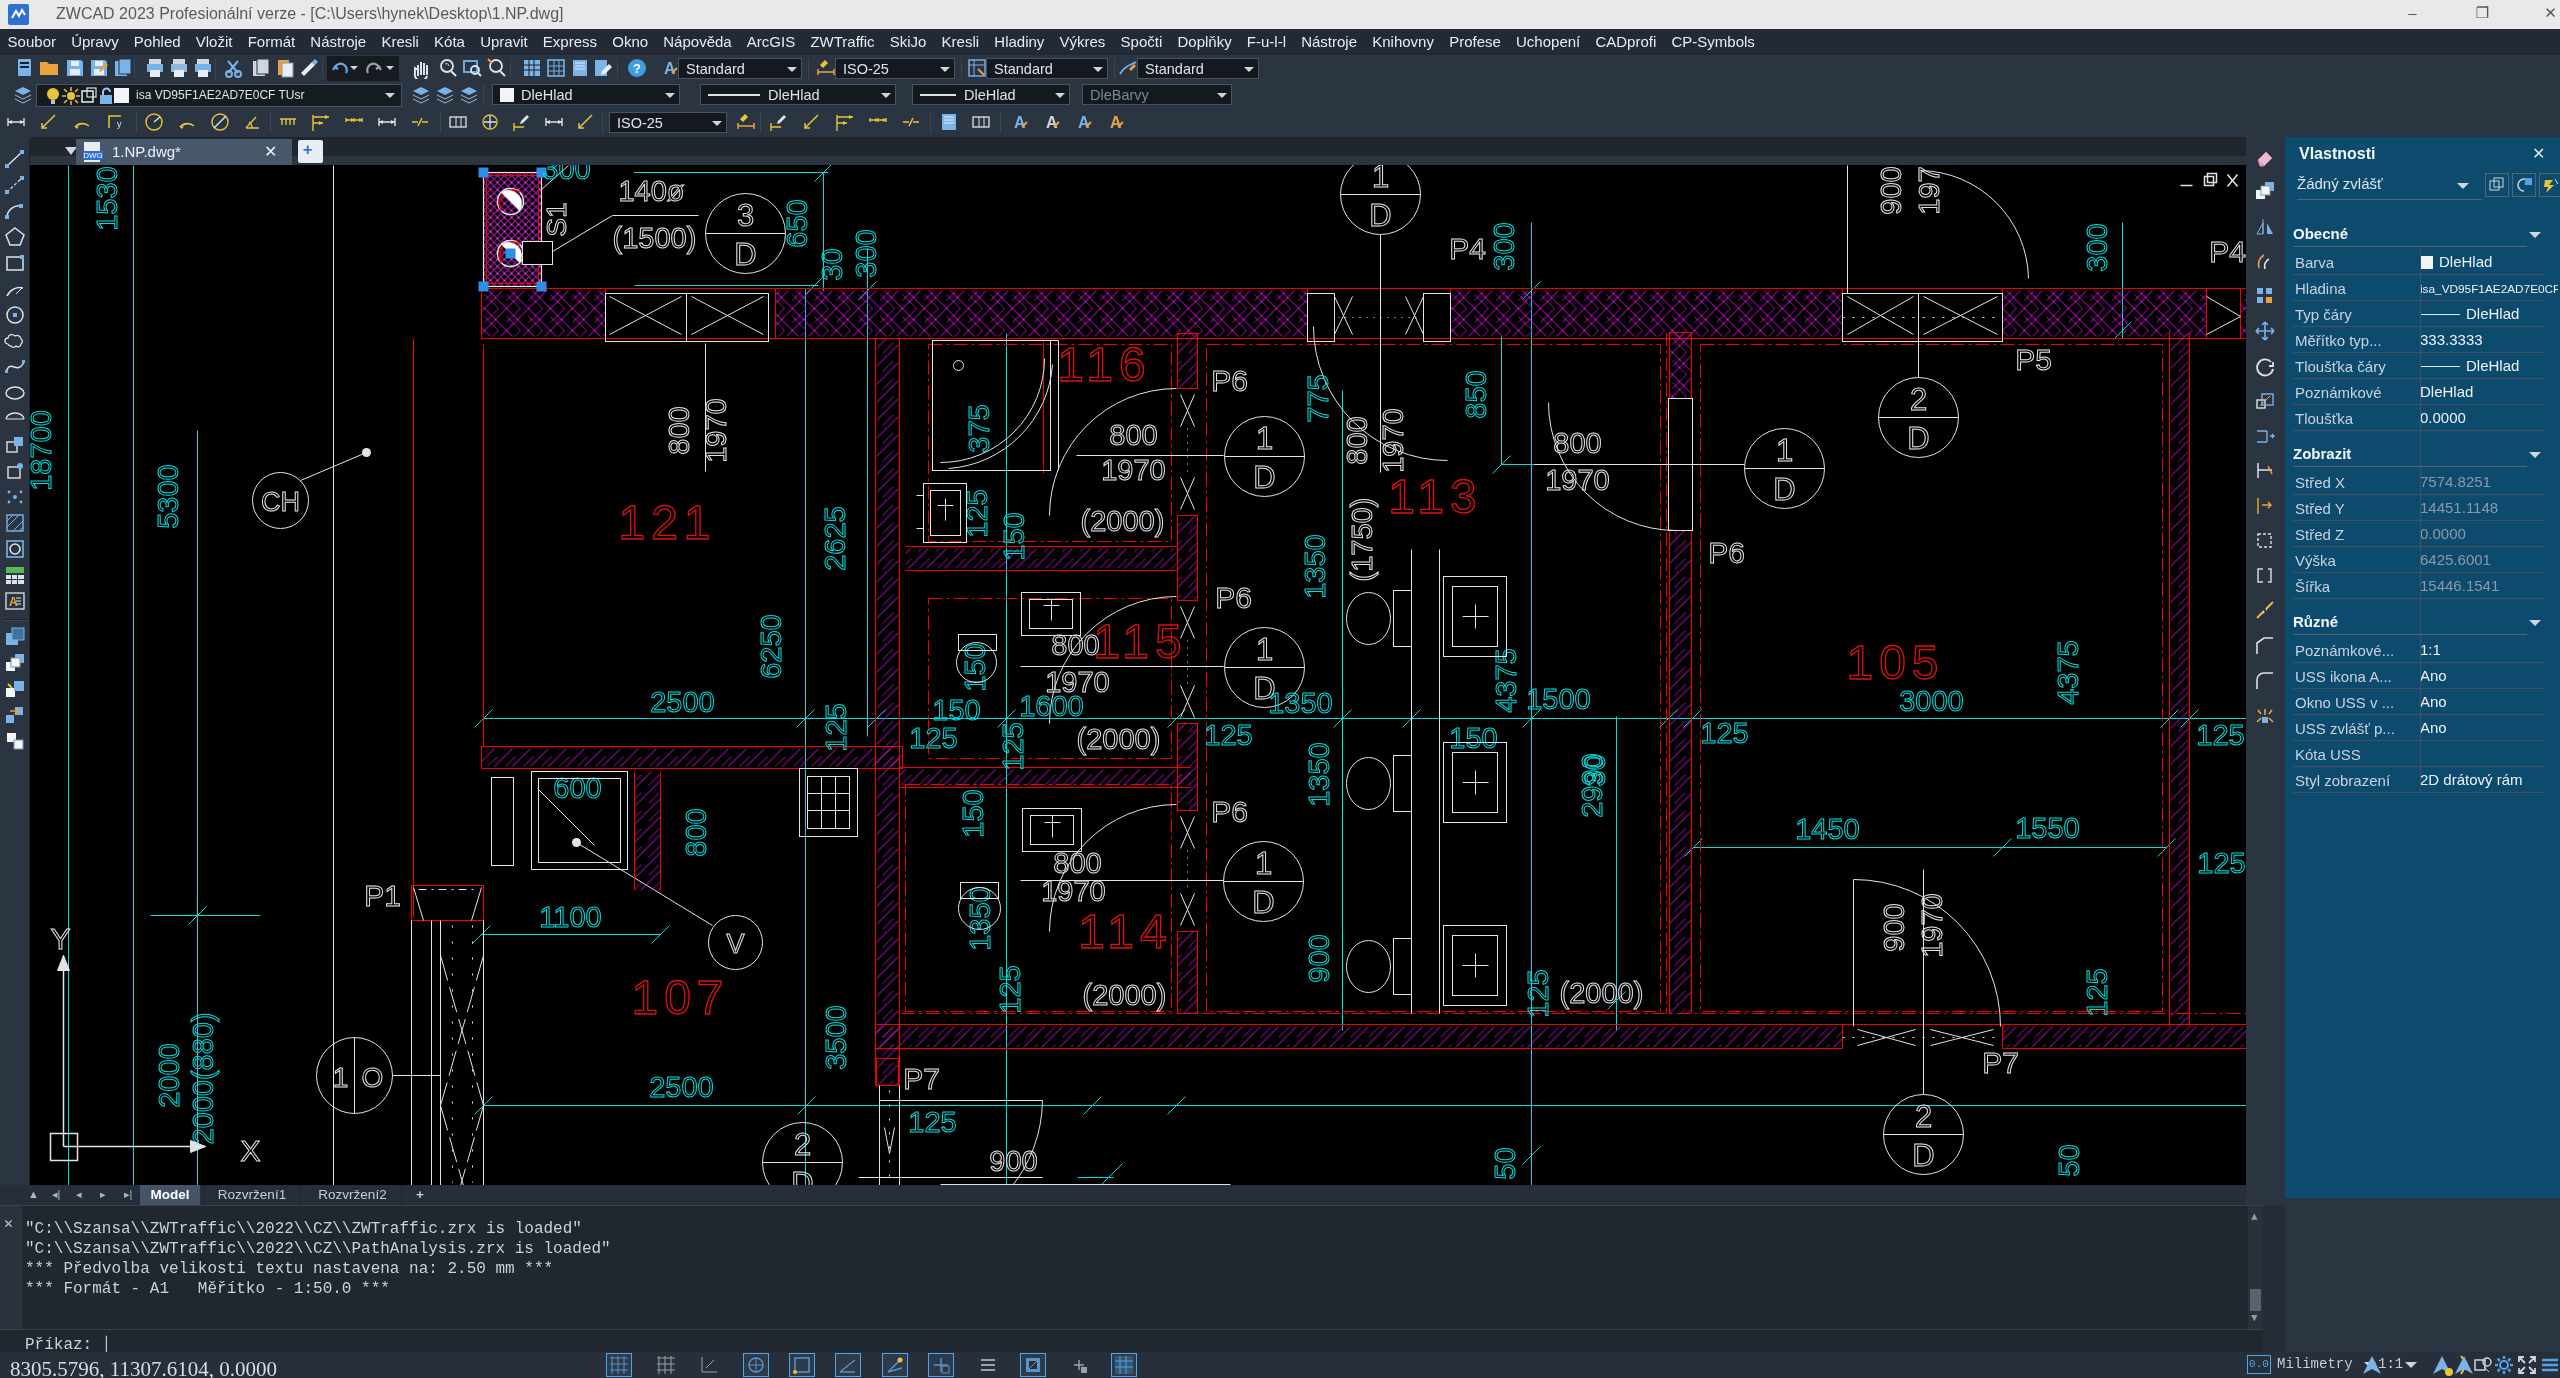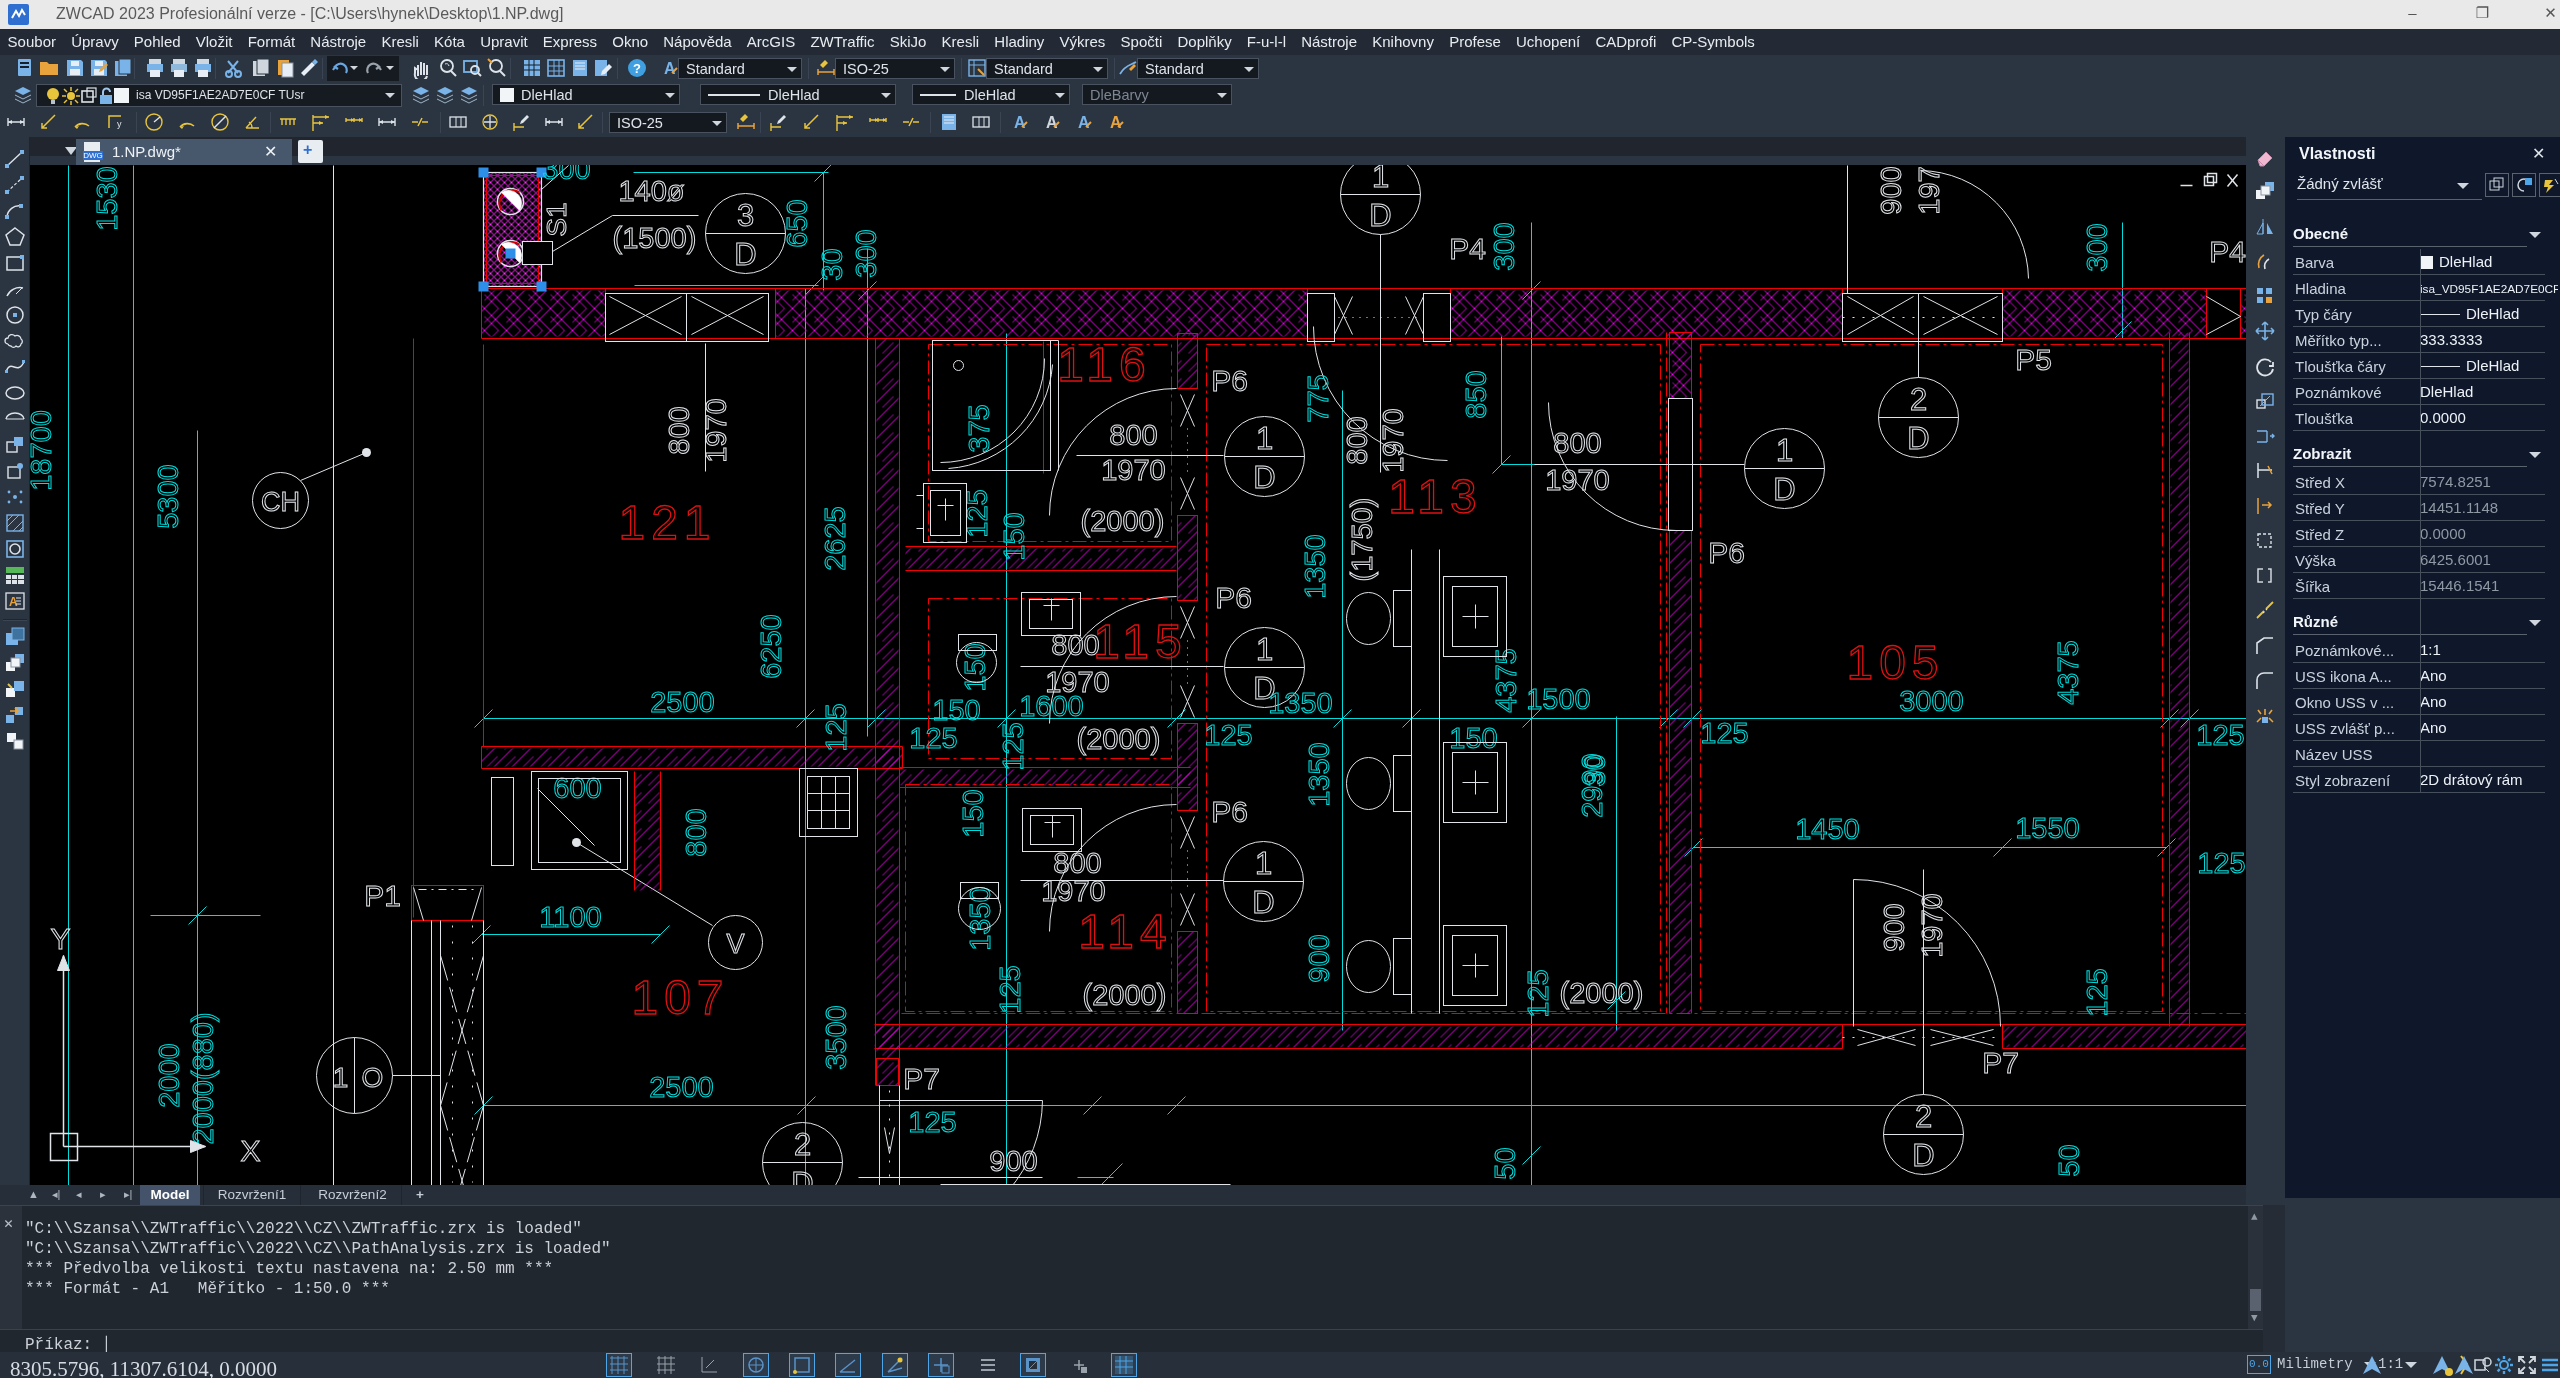--- a/index.html
+++ b/index.html
@@ -20,21 +20,21 @@
 .vsep{position:absolute;width:1px;background:#1c222b;border-right:1px solid #3a4452}
 .ico{position:absolute;width:22px;height:22px}
 
 #lbar{left:0;top:137px;width:30px;height:1048px;background:#2b3441;border-right:1px solid #1e252e}
 #rbar{left:2246px;top:137px;width:39px;height:1213px;background:#2b3441}
 
 #dtabs{left:30px;top:137px;width:2216px;height:19px;background:#21262e}
 
 #cv{left:30px;top:165px;width:2216px;height:1020px;background:#000}
 
-#prop{left:2285px;top:137px;width:275px;height:1061px;background:#0f172a;color:#ccd5df;font-size:15px}
+#prop{left:2285px;top:137px;width:275px;height:1061px;background:#0c4a6e;color:#ccd5df;font-size:15px}
 .prow{position:absolute;left:8px;width:252px;height:26px;border-bottom:1px solid #46505d}
 .prow .l{position:absolute;left:2px;top:5px;color:#c9d2dc;white-space:nowrap;overflow:hidden;max-width:118px}
 .prow .v{position:absolute;left:127px;top:4px;color:#edf2f7;white-space:nowrap;max-width:124px;overflow:hidden}
 .prow .v.gray{color:#8f99a4}
 .sect{position:absolute;left:8px;width:252px;height:22px;color:#f2f6fa;font-weight:bold;font-size:15px}
 .sect i{position:absolute;right:4px;top:7px;width:0;height:0;border:6px solid transparent;border-top-color:#cfd6dd;border-bottom:none}
 
 #ltabs{left:0;top:1185px;width:2246px;height:20px;background:#262e39;color:#c6cdd6;font-size:13.5px}
 
 #console{left:0;top:1205px;width:2263px;height:147px;background:#21272f;border-top:1px solid #3a4450;color:#ccd1d7;font-family:"Liberation Mono",monospace;font-size:16px}
@@ -1109,21 +1109,21 @@
       </div>
       <div class="prow" style="top:552px">
         <span class="l">Okno USS v ...</span>
         <span class="v">Ano</span>
       </div>
       <div class="prow" style="top:578px">
         <span class="l">USS zvlášť p...</span>
         <span class="v">Ano</span>
       </div>
       <div class="prow" style="top:604px">
-        <span class="l">Název USS</span>
+        <span class="l">Kóta USS</span>
         <span class="v"></span>
       </div>
       <div class="prow" style="top:630px">
         <span class="l">Styl zobrazení</span>
         <span class="v">2D drátový rám</span>
       </div>
       <div class="abs" style="left:135px;top:112px;width:1px;height:544px;background:#46505d"></div>
     </div>
 <div id="ltabs" class="abs">
       <div class="abs" style="left:28px;top:3px;color:#aeb6c0;font-size:11px">▲</div>

